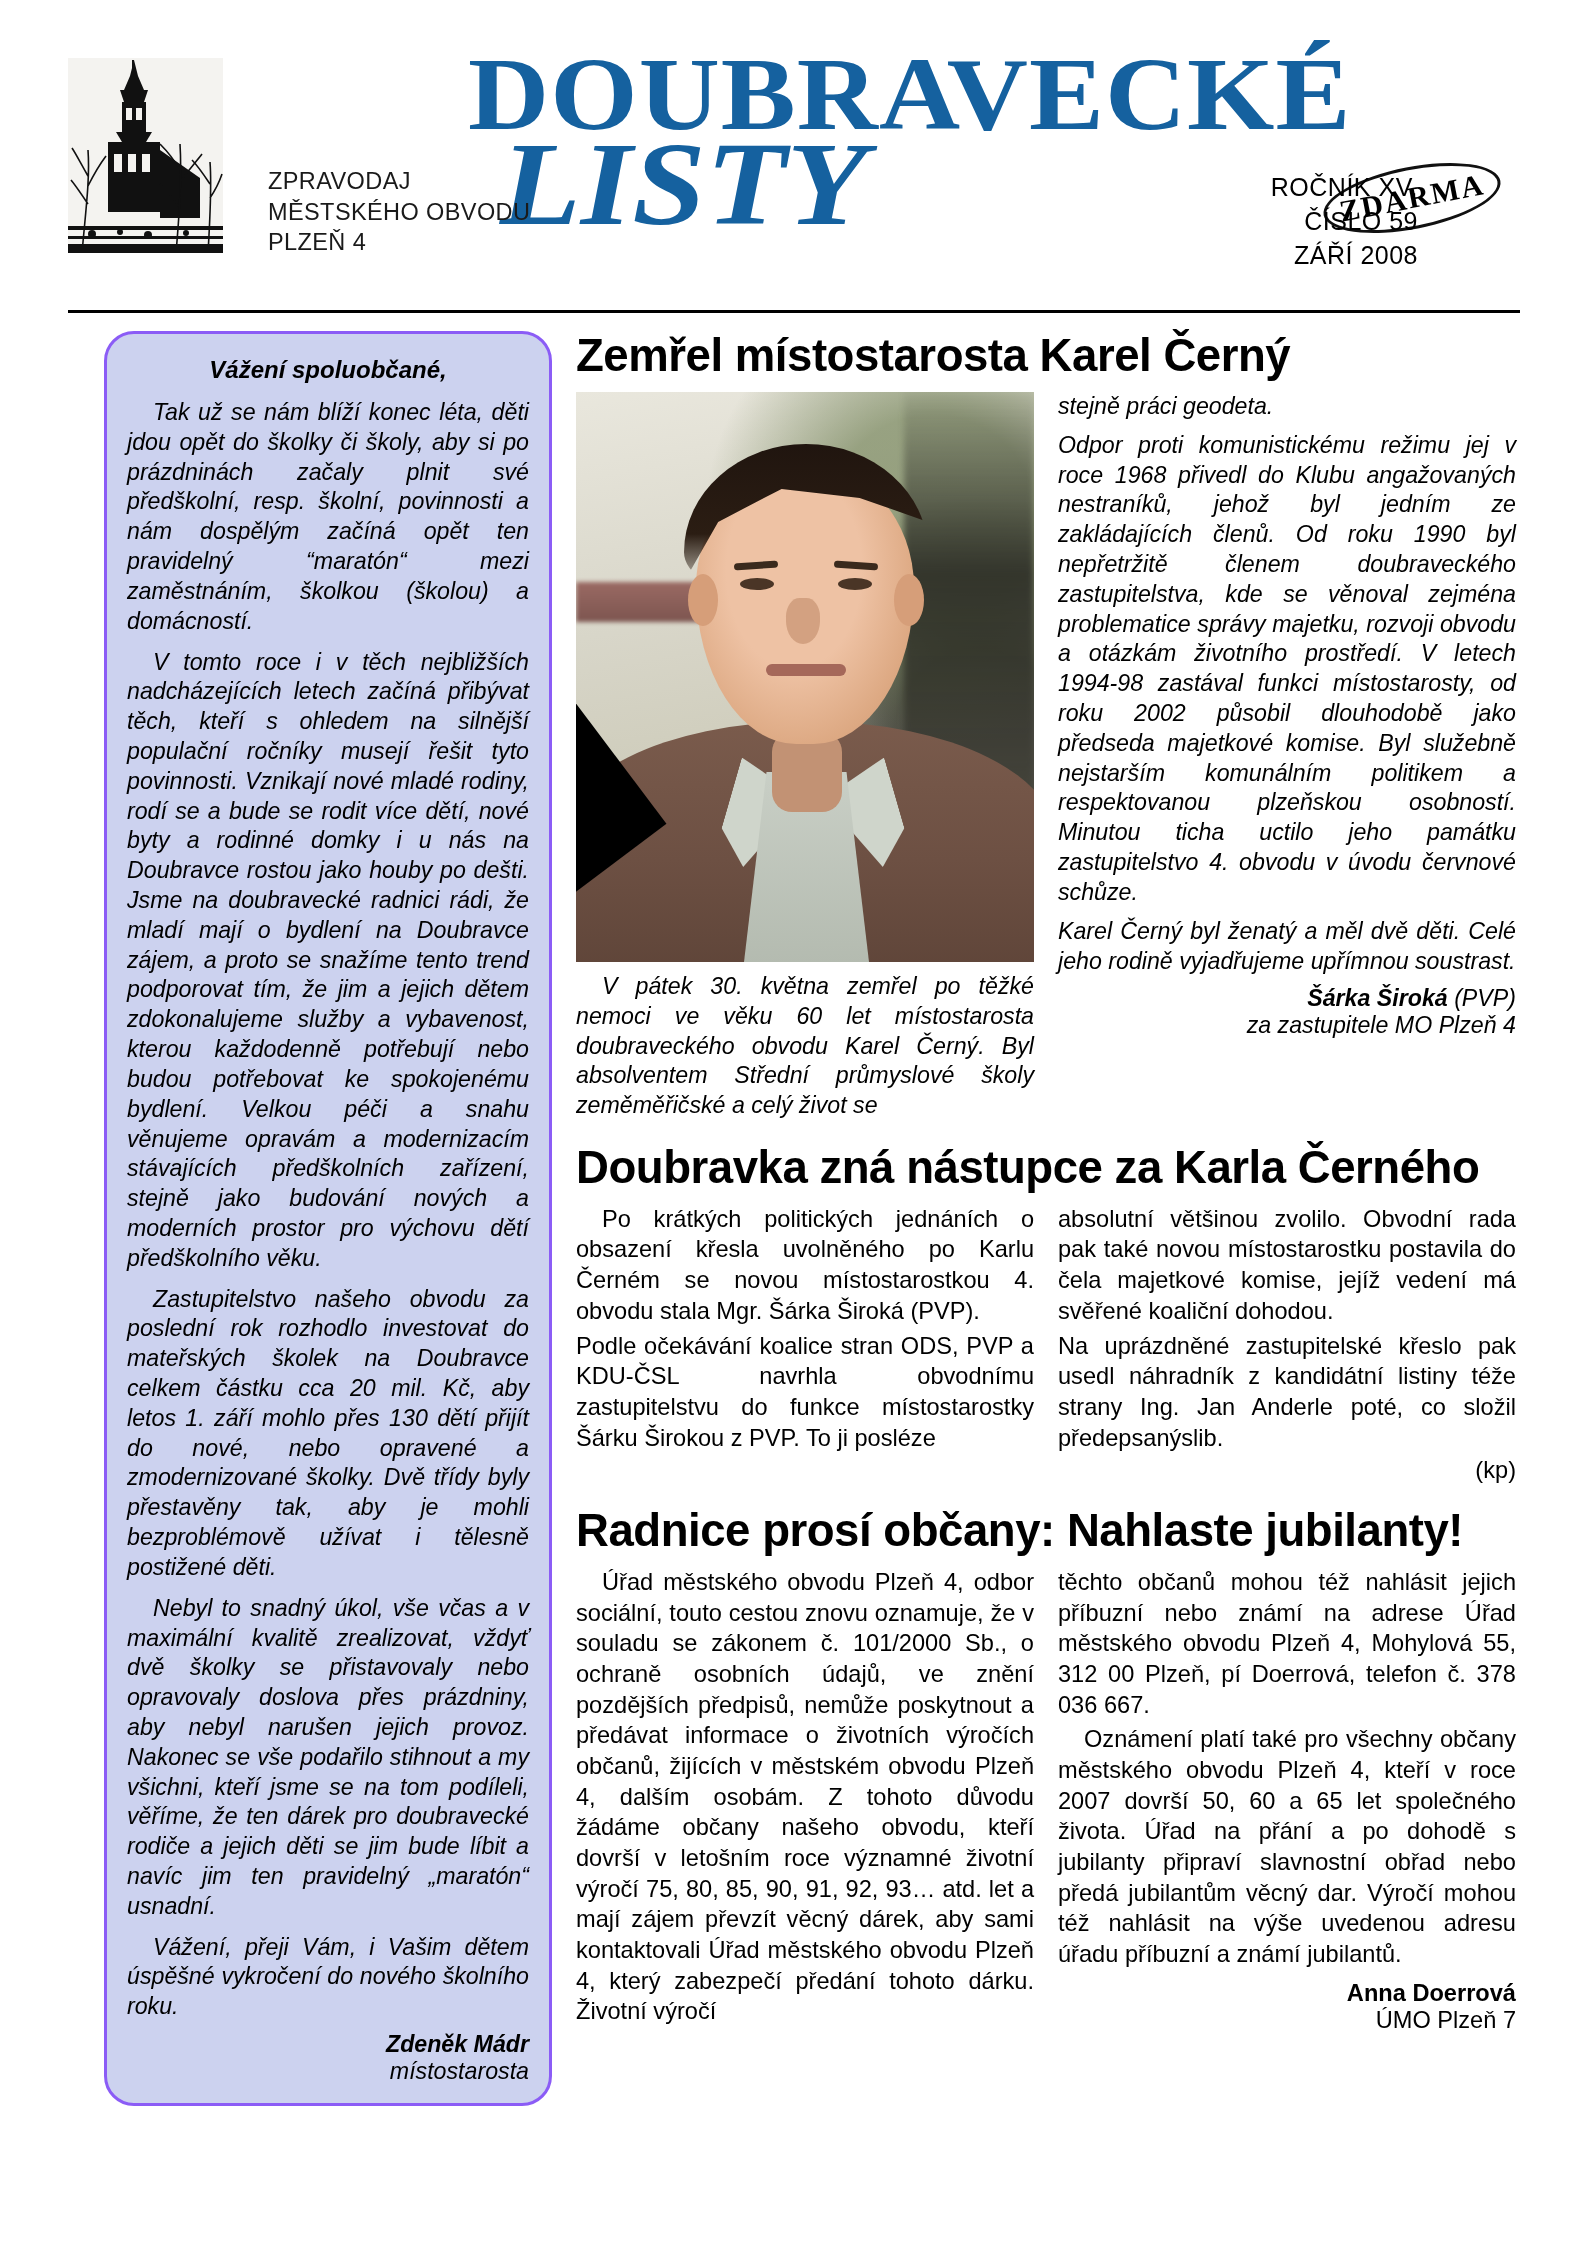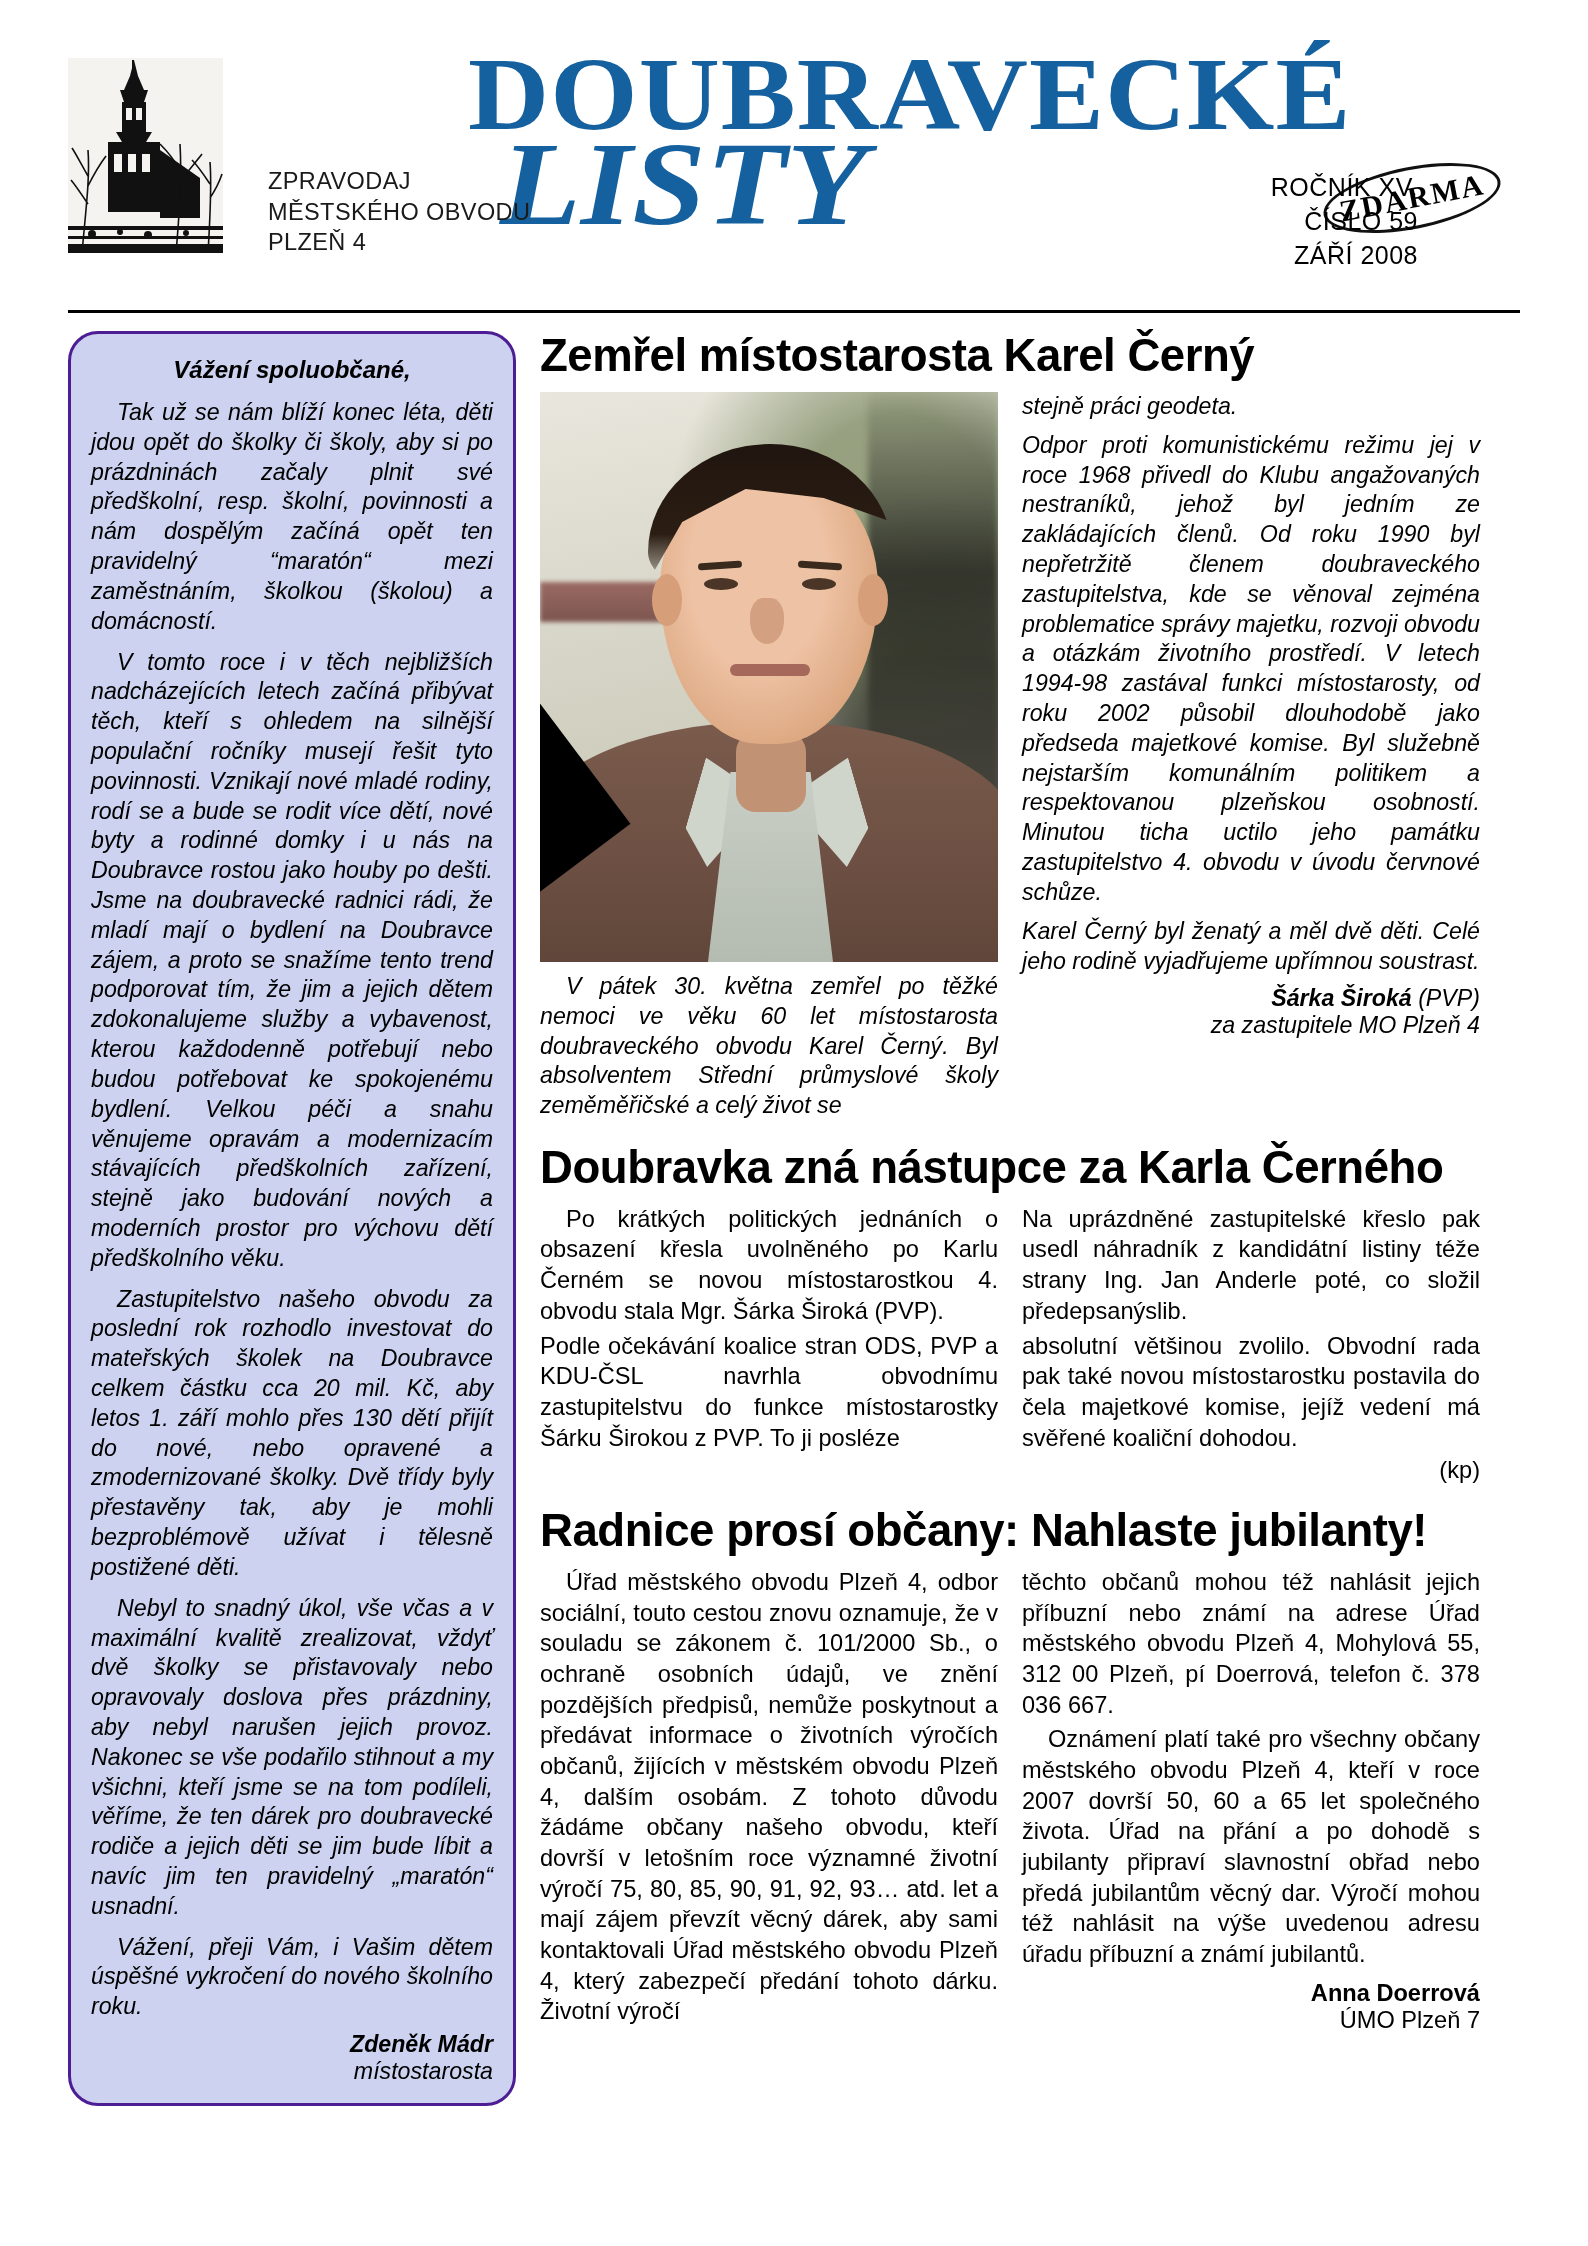--- a/index.html
+++ b/index.html
@@ -143,24 +143,25 @@
     display: flex;
     gap: 24px;
     align-items: flex-start;
   }
 
   
   .sidebar {
     width: 448px;
     flex: 0 0 448px;
     background: #ccd2ef;
-    border: 3px solid #4c1d95;
+    border: 3px solid #8b5cf6;
     border-radius: 30px;
     padding: 18px 20px 18px 20px;
     box-sizing: border-box;
+    margin-left: 36px;
   }
   .sidebar h2 {
     margin: 4px 0 14px 0;
     font-size: 24px;
     font-style: italic;
     font-weight: bold;
     text-align: center;
   }
   .sidebar p {
     margin: 0 0 11px 0;
@@ -490,22 +491,22 @@
       </article>
 
       <article>
         <h1 class="headline mid">Doubravka zná nástupce za Karla Černého</h1>
         <div class="two-col">
           <div class="col">
             <p class="plain-p">Po krátkých politických jednáních o obsazení křesla uvolněného po Karlu Černém se novou místostarostkou 4. obvodu stala Mgr. Šárka Široká (PVP).</p>
             <p class="plain-p noindent">Podle očekávání koalice stran ODS, PVP a KDU-ČSL navrhla obvodnímu zastupitelstvu do funkce místostarostky Šárku Širokou z PVP. To ji posléze</p>
           </div>
           <div class="col">
+            <p class="plain-p noindent">absolutní většinou zvolilo. Obvodní rada pak také novou místostarostku postavila do čela majetkové komise, jejíž vedení má svěřené koaliční dohodou.</p>
             <p class="plain-p noindent">Na uprázdněné zastupitelské křeslo pak usedl náhradník z kandidátní listiny téže strany Ing. Jan Anderle poté, co složil předepsanýslib.</p>
-            <p class="plain-p noindent">absolutní většinou zvolilo. Obvodní rada pak také novou místostarostku postavila do čela majetkové komise, jejíž vedení má svěřené koaliční dohodou.</p>
             <p class="kp">(kp)</p>
           </div>
         </div>
       </article>
 
       <article>
         <h1 class="headline mid">Radnice prosí občany: Nahlaste jubilanty!</h1>
         <div class="two-col">
           <div class="col">
             <p class="plain-p">Úřad městského obvodu Plzeň 4, odbor sociální, touto cestou znovu oznamuje, že v souladu se zákonem č. 101/2000 Sb., o ochraně osobních údajů, ve znění pozdějších předpisů, nemůže poskytnout a předávat informace o životních výročích občanů, žijících v městském obvodu Plzeň 4, dalším osobám. Z tohoto důvodu žádáme občany našeho obvodu, kteří dovrší v letošním roce významné životní výročí 75, 80, 85, 90, 91, 92, 93… atd. let a mají zájem převzít věcný dárek, aby sami kontaktovali Úřad městského obvodu Plzeň 4, který zabezpečí předání tohoto dárku. Životní výročí</p>

